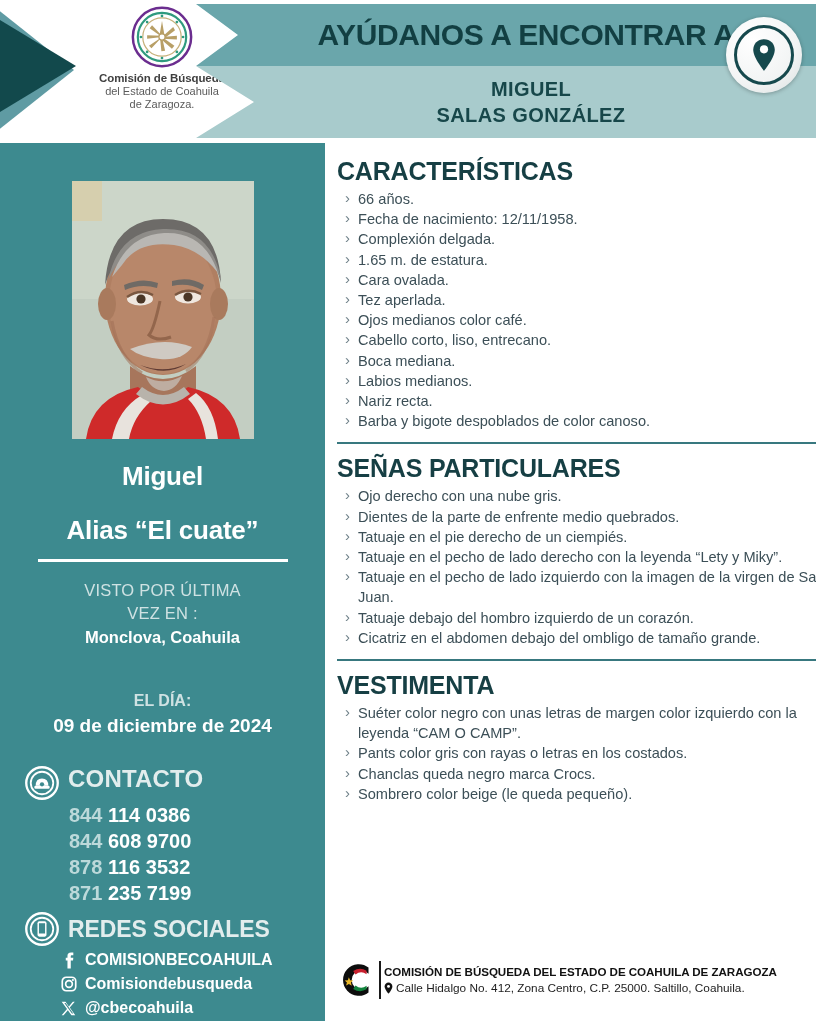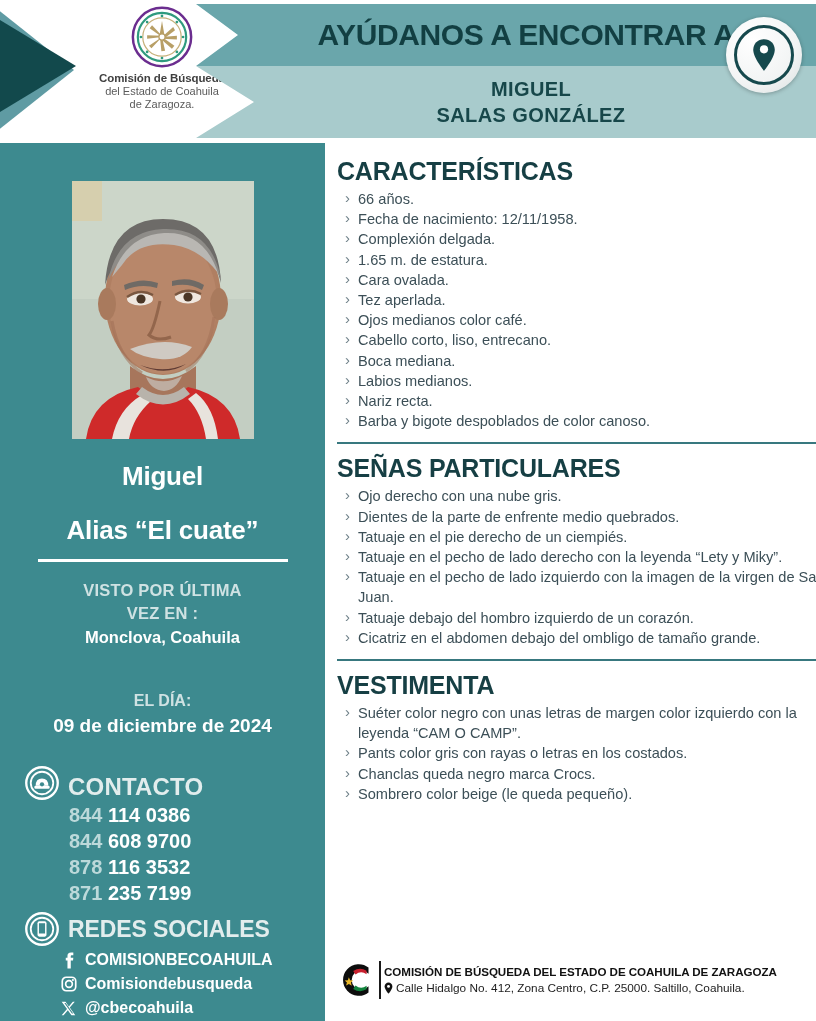--- a/index.html
+++ b/index.html
@@ -88,35 +88,35 @@
   .photo-frame svg { display:block; width:182px; height:258px; }
 
   .person-name {
     margin-top:21px; font-size:26px; font-weight:bold; color:#ffffff;
     line-height:33px; letter-spacing:-0.2px;
   }
   .name-rule {
     width:250px; height:3px; background:#ffffff; margin:12px auto 0 auto;
   }
   .seen-label {
-    margin-top:17px; font-size:16.5px; font-weight:bold; color:#cfe2e3;
+    margin-top:17px; font-size:16.5px; font-weight:normal; color:#cfe2e3;
     line-height:23px; letter-spacing:0.2px;
   }
   .seen-place {
     font-size:16.5px; font-weight:bold; color:#ffffff; line-height:24px;
   }
   .day-label {
     margin-top:40px; font-size:16px; font-weight:bold; color:#cfe2e3; line-height:24px;
   }
   .day-value {
     font-size:19px; font-weight:bold; color:#ffffff; line-height:26px;
   }
 
   .contact-block { margin-top:26px; text-align:left; padding-left:24px; }
-  .ct-head { display:flex; align-items:flex-end; gap:8px; }
+  .ct-head { display:flex; align-items:flex-start; gap:8px; }
   .ct-head-text {
     font-size:24px; font-weight:bold; color:#e2eded; letter-spacing:0.2px;
   }
   .phones { margin-top:1px; padding-left:45px; }
   .phone-line { font-size:20px; line-height:26px; font-weight:bold; color:#ffffff; }
   .phone-line .ac { color:#bcd9da; font-weight:bold; }
 
   .social-head { display:flex; align-items:center; gap:8px; margin-top:5px; }
   .social-head-text {
     font-size:23px; font-weight:bold; color:#e2eded; letter-spacing:-0.1px;

